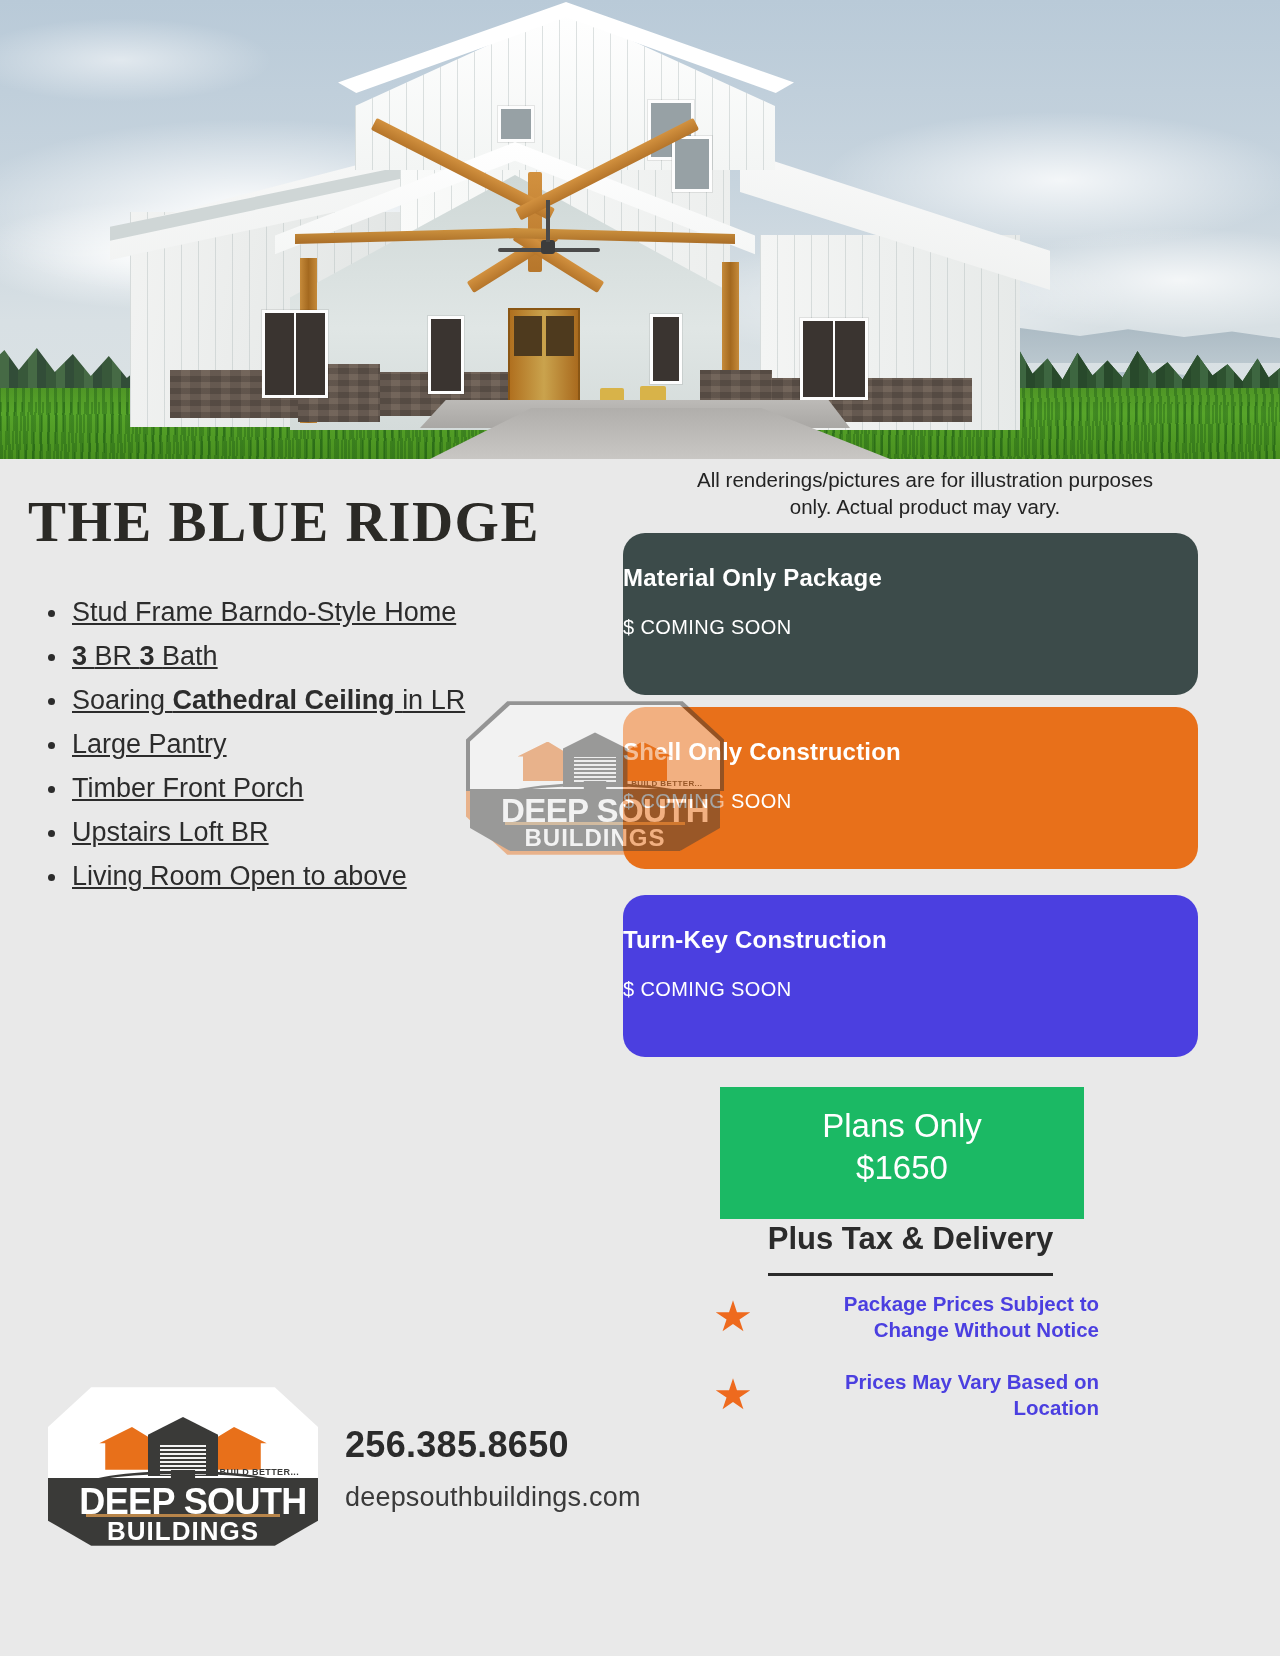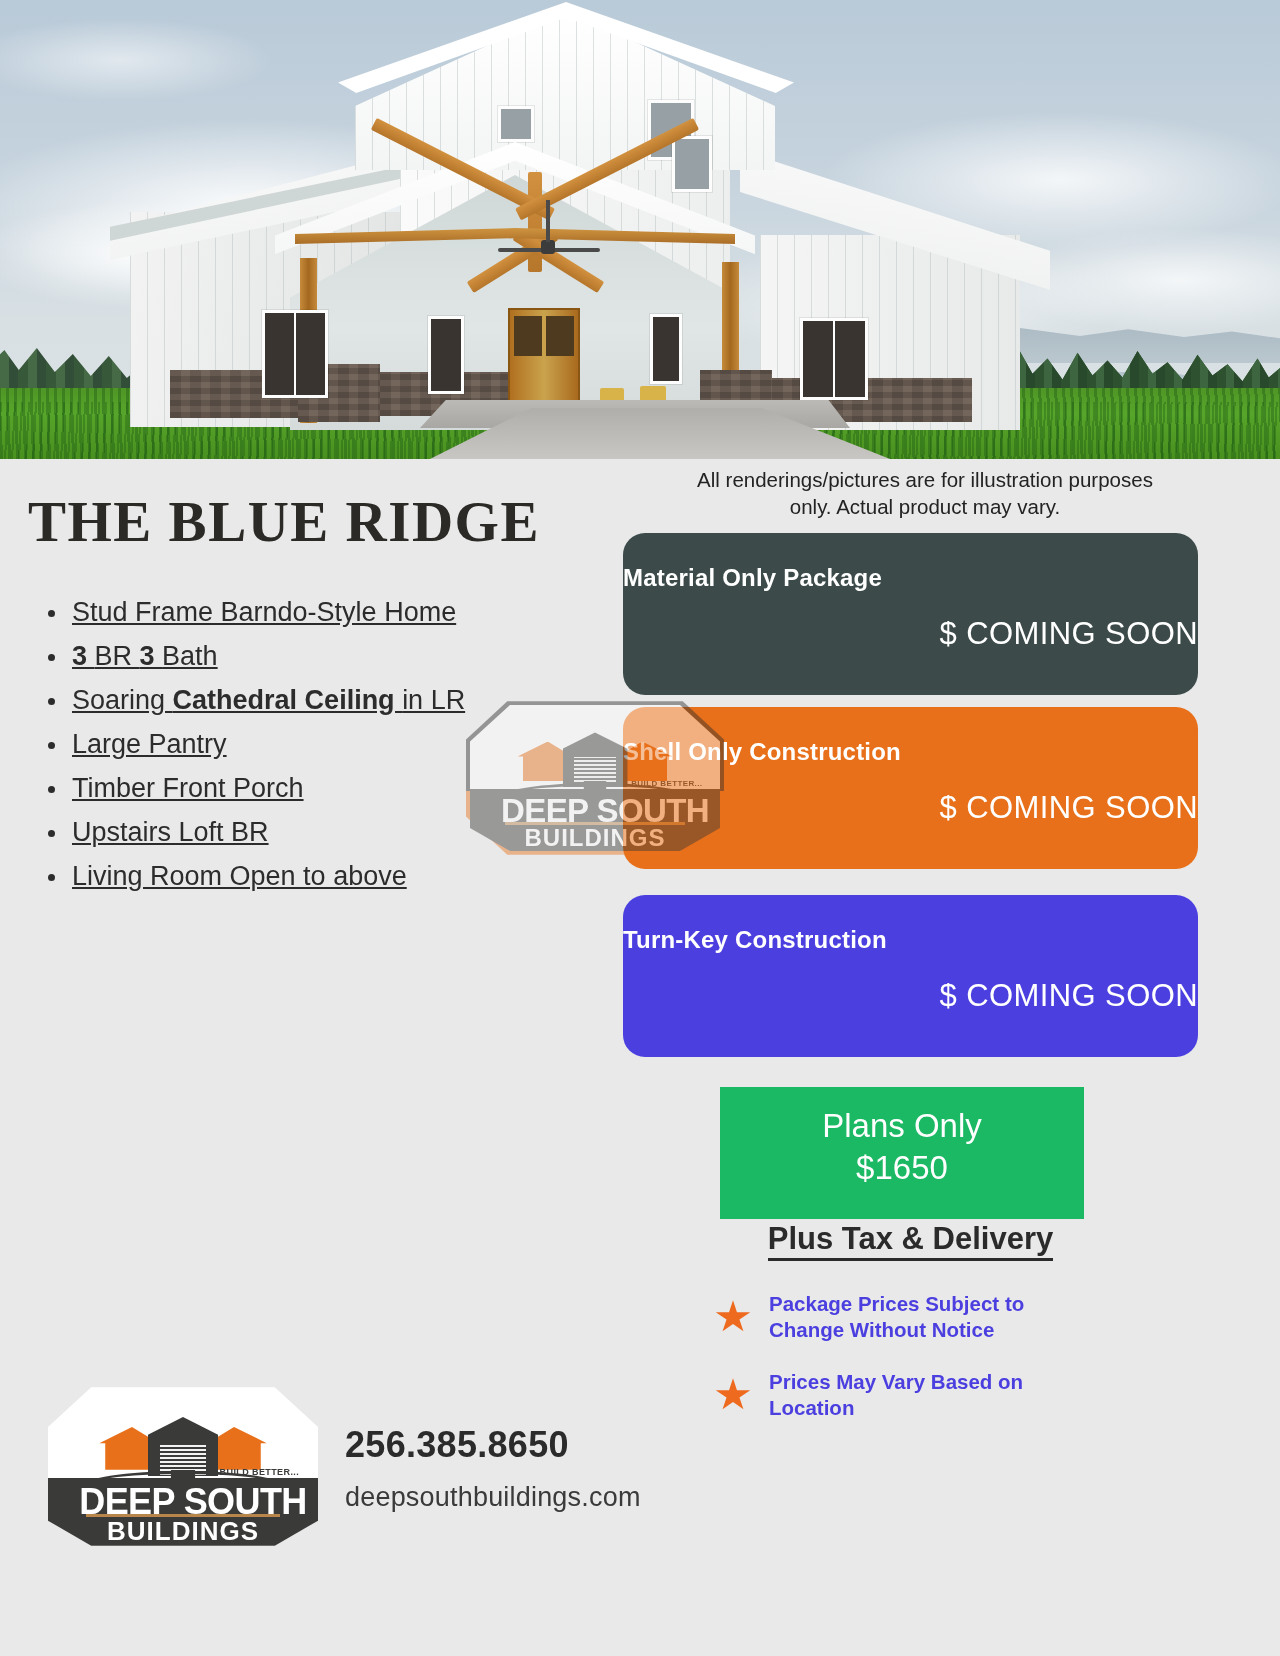--- a/index.html
+++ b/index.html
@@ -182,45 +182,45 @@
     position:absolute; left:690px; top:7px; width:470px;
     text-align:center; font-size:20.5px; line-height:1.32; color:#232323;
   }
 
   .pbox { position:absolute; border-radius:22px; }
   .pbox .ph {
     font-weight:bold; font-size:24px;
     color:#ffffff; padding-top:31px; letter-spacing:.2px;
   }
   .pbox .pp {
-    text-align:right; font-size:31px; color:#ffffff;
+    text-align:left; font-size:20px; color:#ffffff;
     padding-top:24px; letter-spacing:.4px;
   }
 
   #box-material { left:623px; top:74px; width:575px; height:162px; background:#3c4b4a; }
   #box-shell    { left:623px; top:248px; width:575px; height:162px; background:#e8701a; }
   #box-turnkey  { left:623px; top:436px; width:575px; height:162px; background:#4b3fe0; }
 
   #box-plans {
     left:720px; top:628px; width:364px; height:132px; border-radius:0; background:#1bb964;
   }
   #box-plans .pp2 {
     text-align:center; font-size:33px; color:#ffffff; line-height:1.28; padding-top:18px;
   }
 
   .plustax {
     position:absolute; left:623px; top:762px; width:575px;
     text-align:center; font-size:31px; font-weight:bold; color:#2b2b2b;
   }
-  .plustax span { border-bottom:3px solid #2b2b2b; padding-bottom:2px; }
+  .plustax span { border-bottom:3px solid #2b2b2b; padding-bottom:17px; }
 
   .note { position:absolute; display:flex; align-items:center; gap:18px; }
   .note .txt {
     font-size:20.5px; font-weight:bold; color:#4b3fe0;
-    line-height:1.28; text-align:left; width:330px;
+    line-height:1.28; text-align:right; width:330px;
   }
   #note-1 { left:715px; top:832px; }
   #note-2 { left:715px; top:910px; }
   .star {
     width:36px; height:34px; flex:0 0 36px; background:#ee6a1e;
     clip-path:polygon(50% 0%,61% 35%,98% 35%,68% 57%,79% 91%,50% 70%,21% 91%,32% 57%,2% 35%,39% 35%);
   }
 
   
   .footer-logo { position:absolute; left:48px; top:925px; width:270px; height:165px; }

